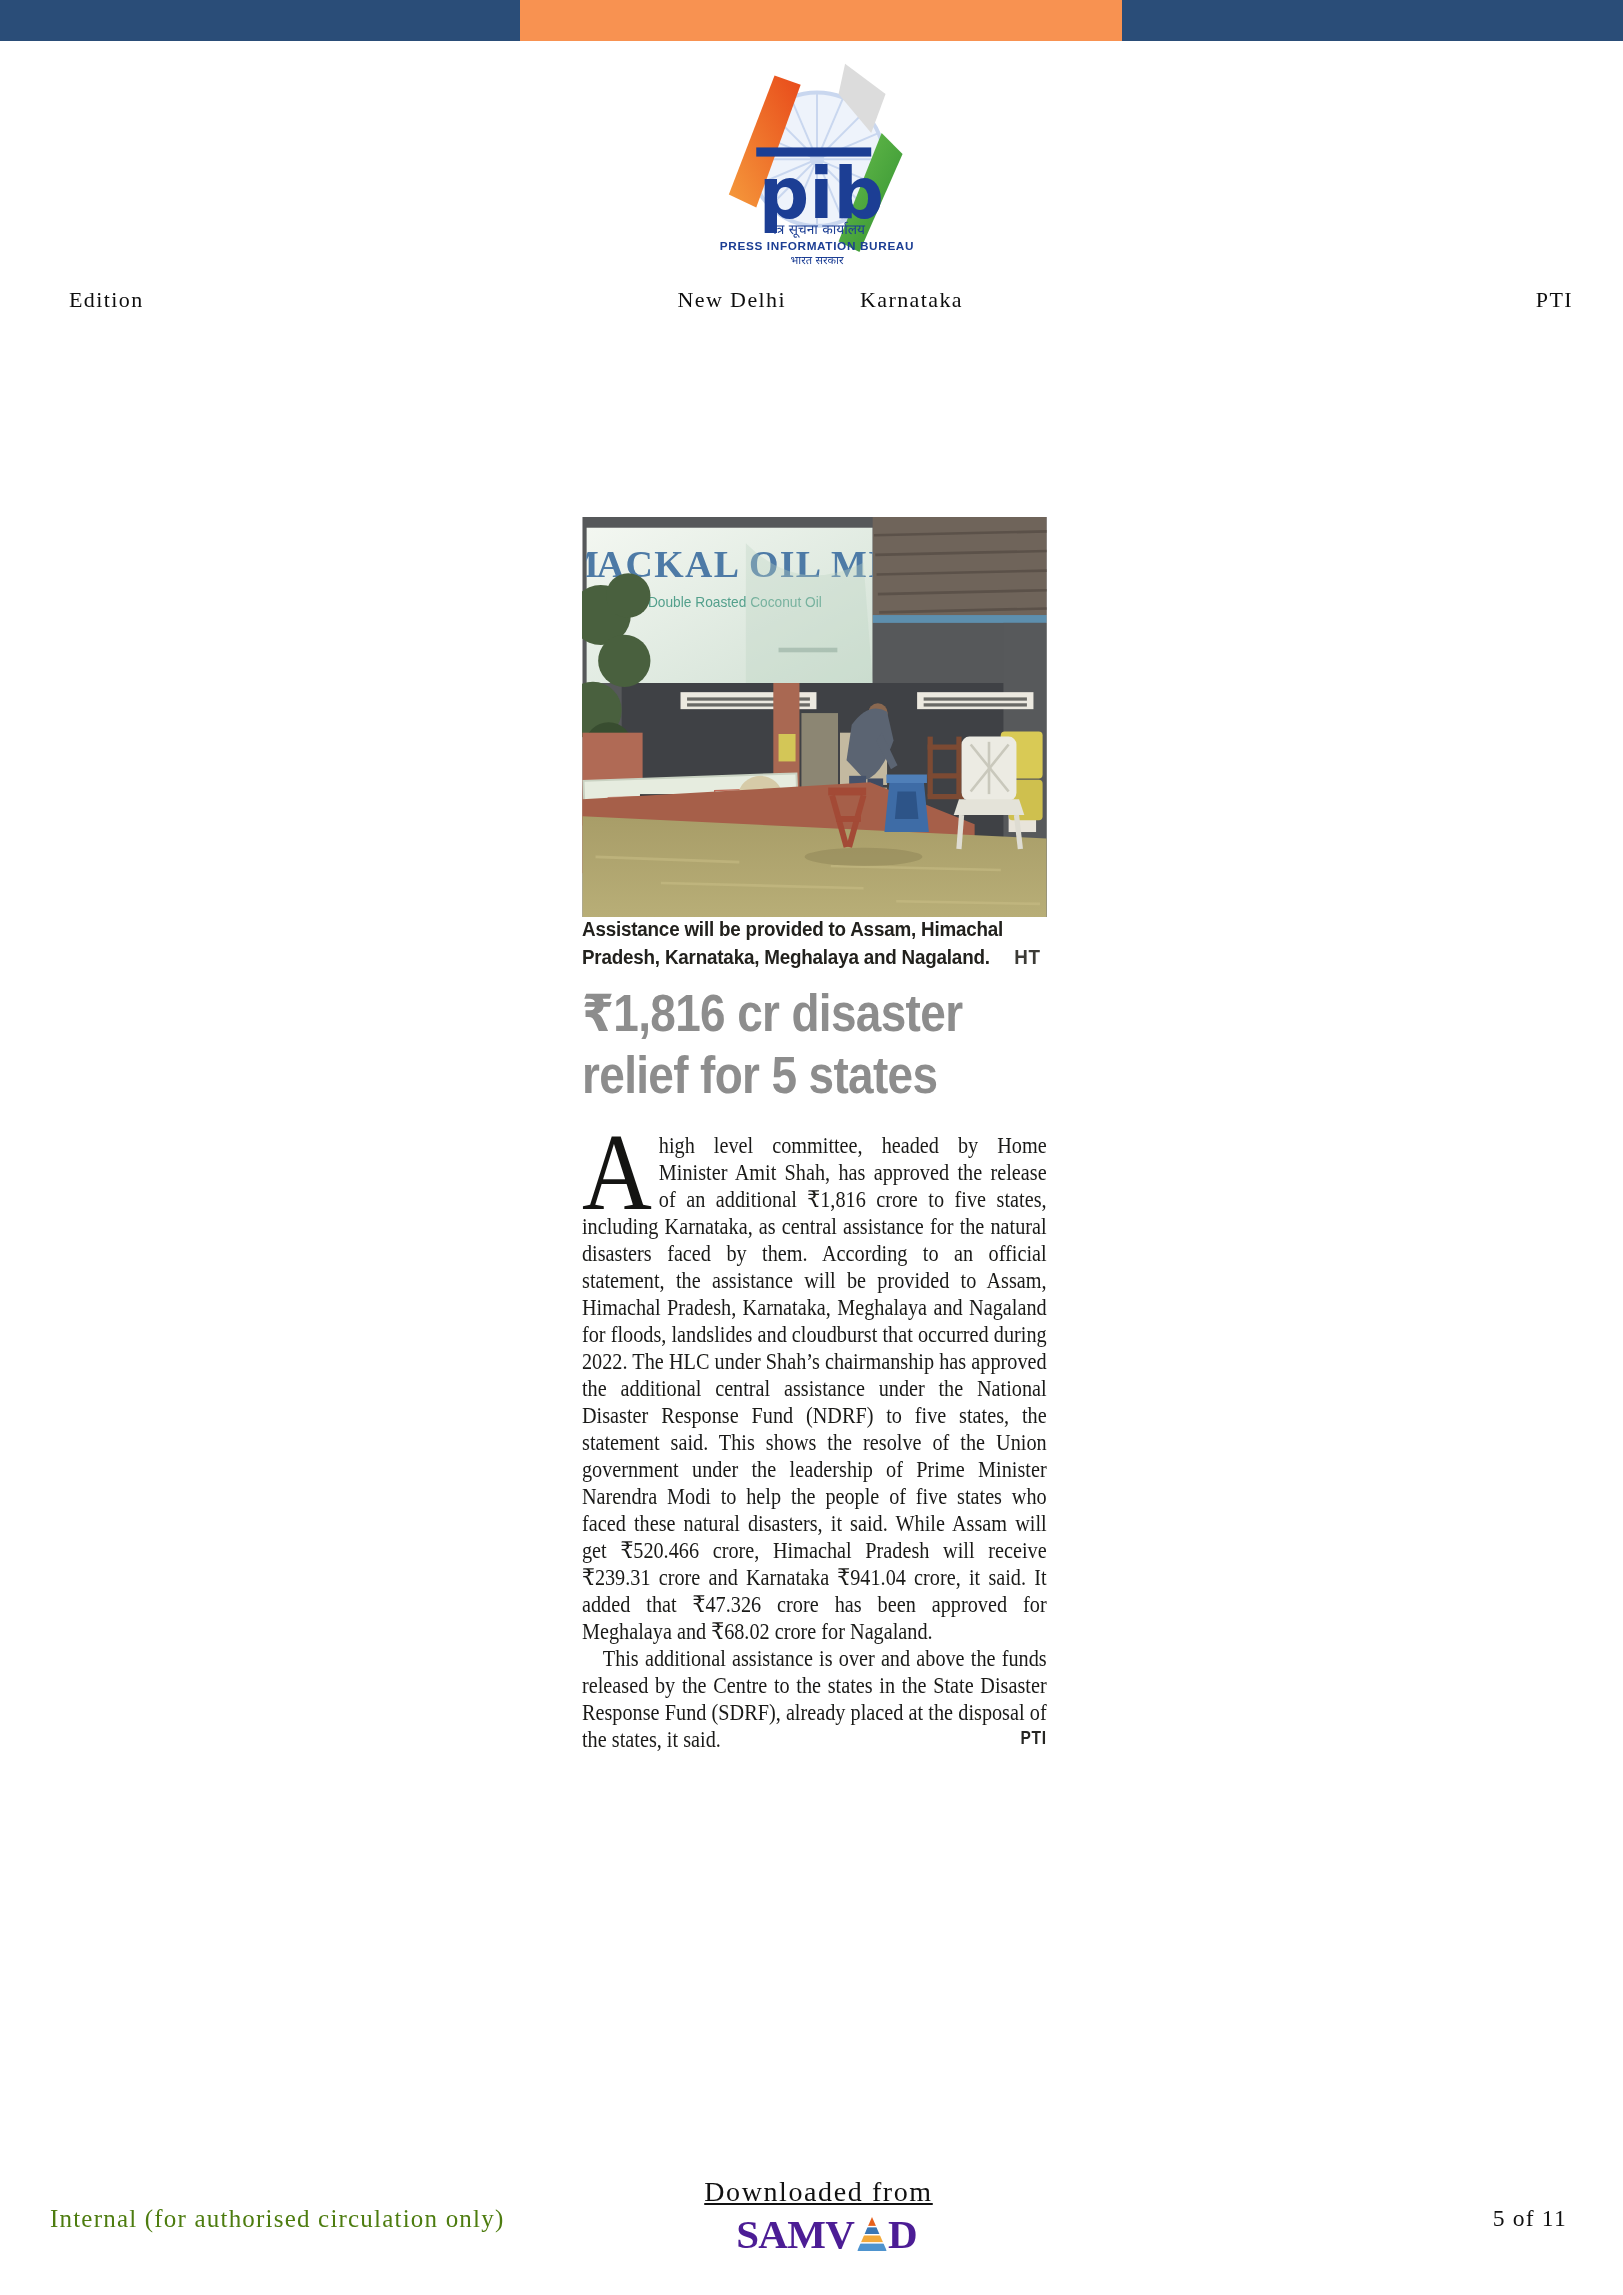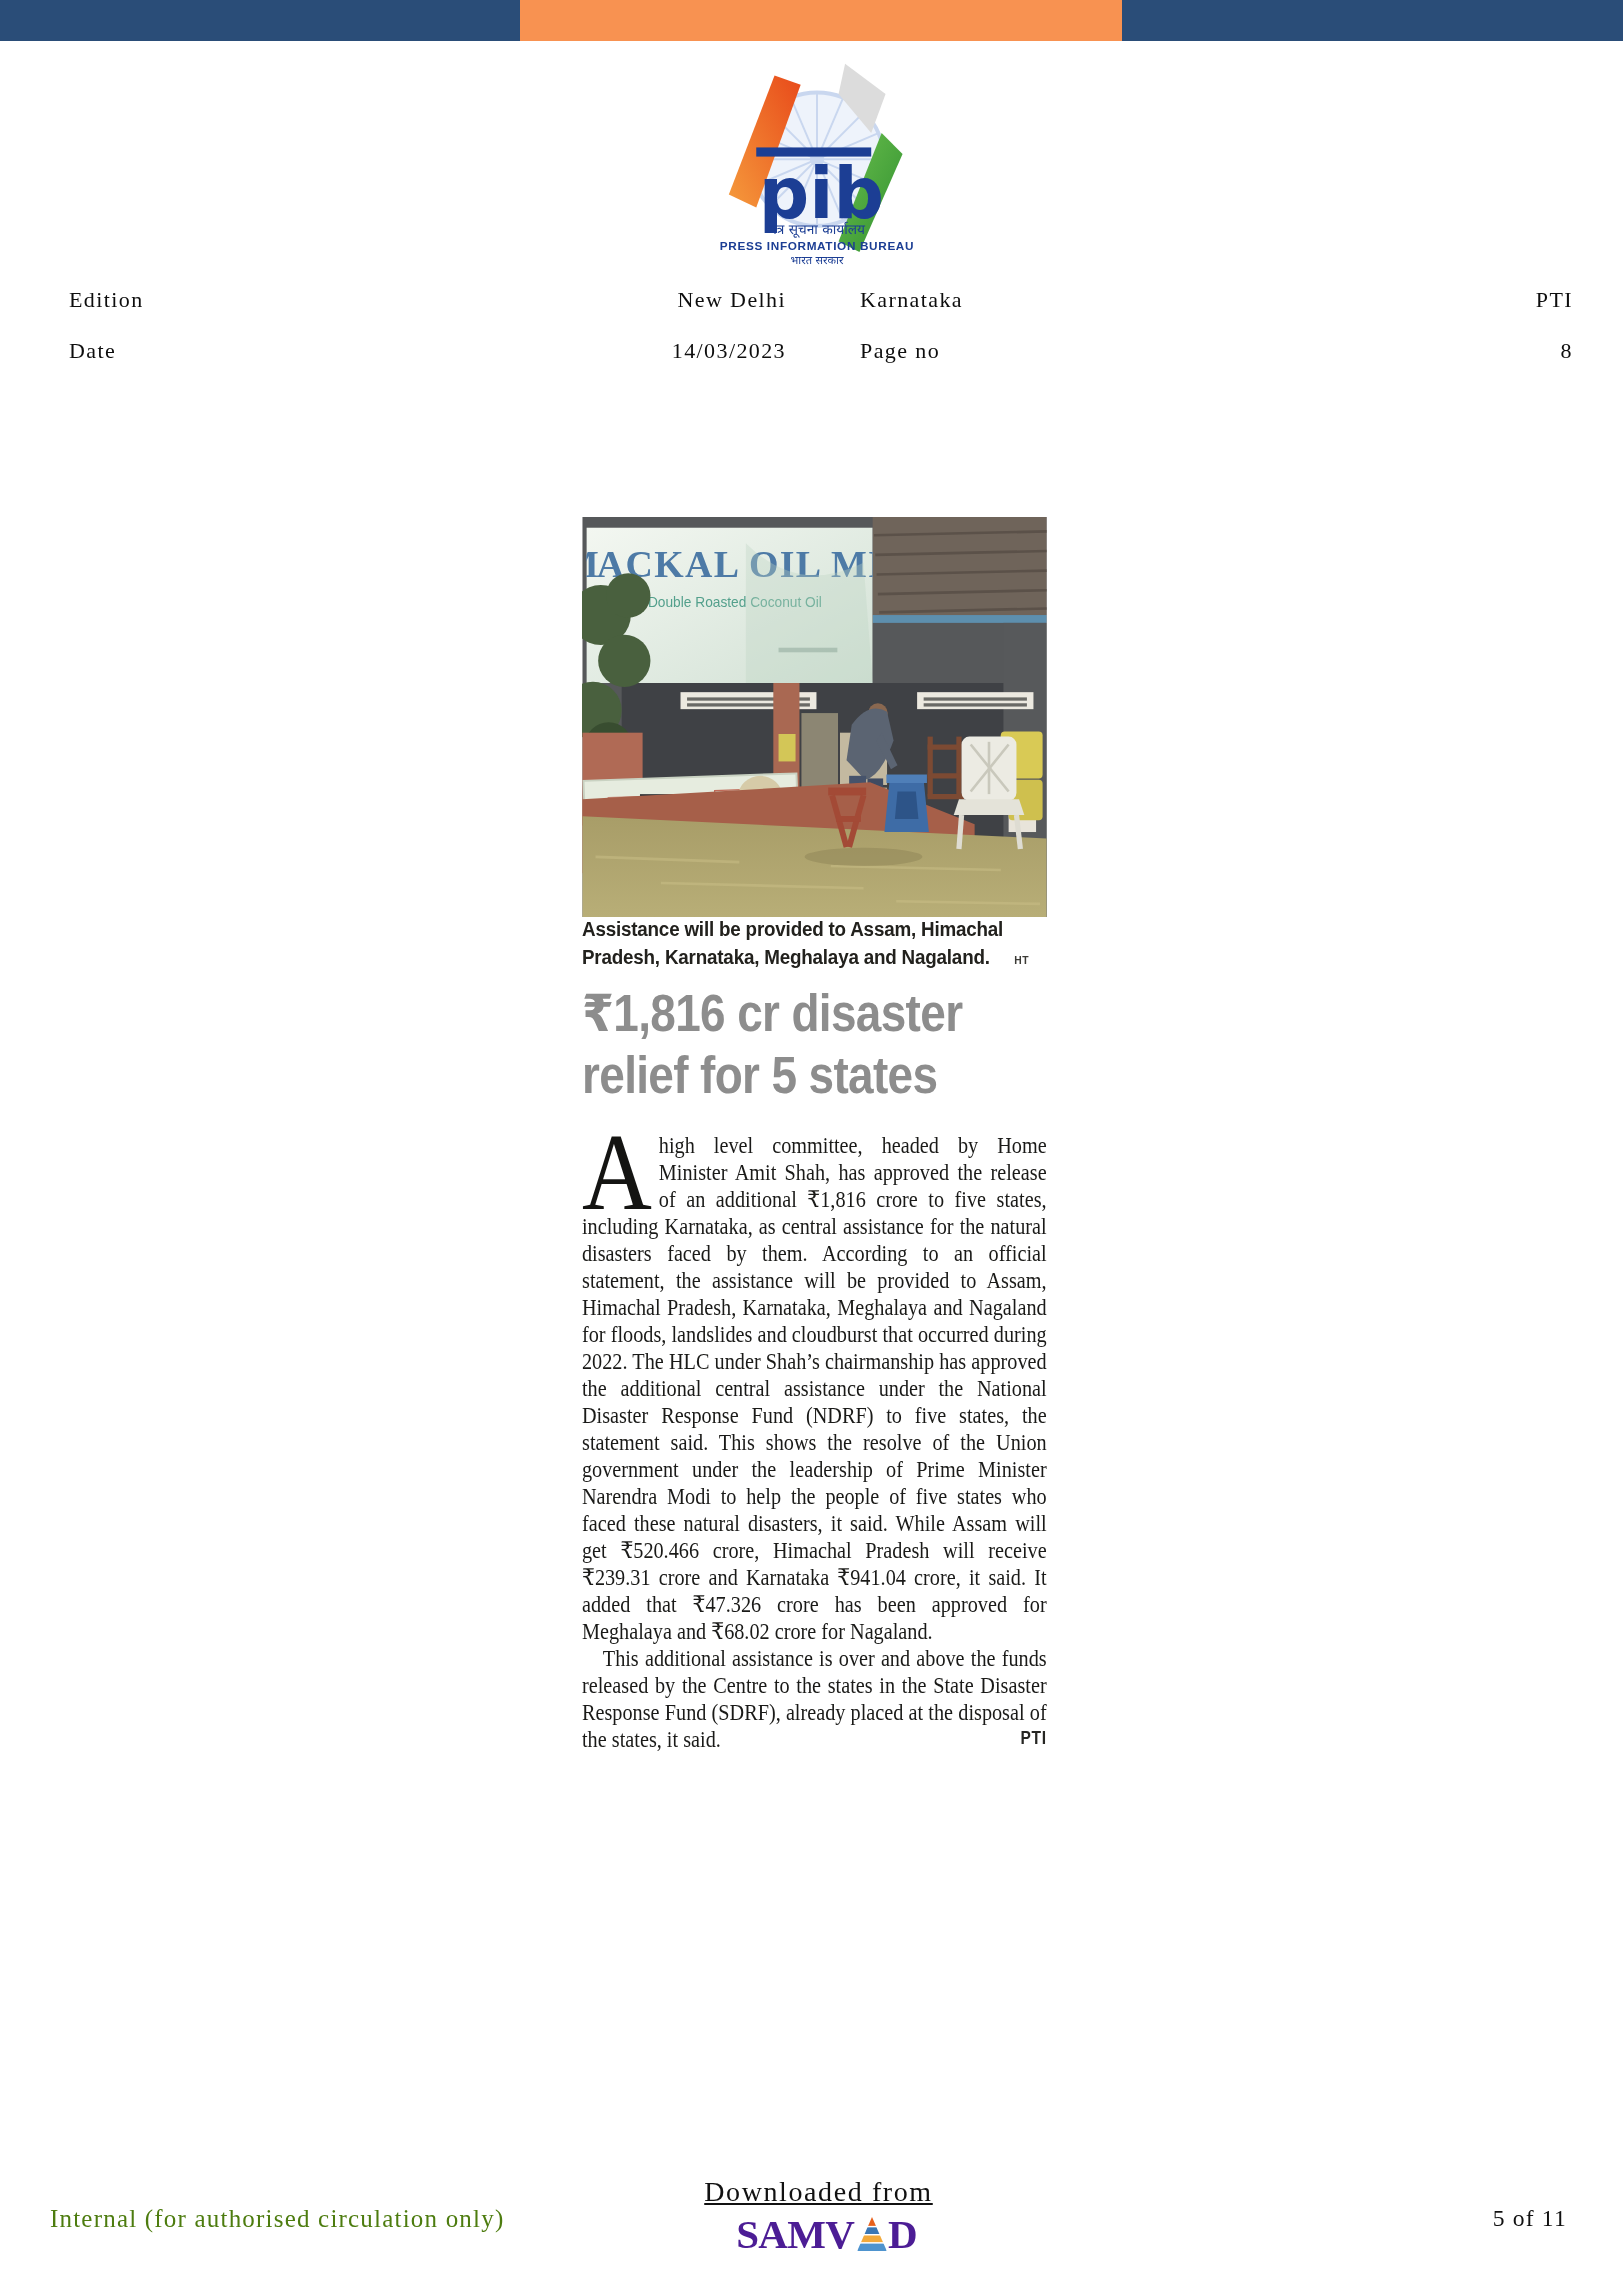--- a/index.html
+++ b/index.html
@@ -23,21 +23,21 @@
   .mc3{left:860px;}
   .mc4{left:1243px;width:330px;text-align:right;}
 
   
   .photo{position:absolute;left:582px;top:517px;width:465px;height:400px;}
 
   .caption{position:absolute;left:582px;top:916px;width:495px;
            transform:scaleX(0.94);transform-origin:left top;
            font-family:"Liberation Sans","DejaVu Sans",sans-serif;
            font-weight:700;font-size:20px;line-height:27.5px;color:#22211d;letter-spacing:-0.2px;}
-  .caption .ht{font-size:11px;letter-spacing:0.7px;color:#3c3b36;margin-left:26px;}
+  .caption .ht{font-size:20px;letter-spacing:0.7px;color:#3c3b36;margin-left:26px;}
 
   .headline{position:absolute;left:582px;top:983px;width:518px;
             transform:scaleX(0.9);transform-origin:left top;
             font-family:"Liberation Sans","DejaVu Sans",sans-serif;
             font-weight:700;font-size:51px;line-height:62px;color:#8d8d8d;letter-spacing:-0.7px;}
 
   .bodytext{position:absolute;left:582px;top:1132px;width:528px;
             transform:scaleX(0.88);transform-origin:left top;
             font-size:23px;line-height:27px;color:#1a1a18;text-align:justify;}
   .bodytext p{margin:0;}
@@ -107,26 +107,20 @@
     <text x="153" y="297" text-anchor="middle" font-family="Liberation Sans, DejaVu Sans, sans-serif" font-size="18" font-weight="bold" letter-spacing="1" fill="#1c3e94">PRESS INFORMATION BUREAU</text>
     <text x="153" y="318" text-anchor="middle" font-family="DejaVu Sans, sans-serif" font-size="17" fill="#1c3e94">भारत सरकार</text>
   </svg>
 
   <div class="meta">
     <div class="meta-row">
       <span class="mc1">Edition</span>
       <span class="mc2">New Delhi</span>
       <span class="mc3">Karnataka</span>
       <span class="mc4">PTI</span>
-    </div>
-    <div class="meta-row">
-      <span class="mc1">Date</span>
-      <span class="mc2">14/03/2023</span>
-      <span class="mc3">Page no</span>
-      <span class="mc4">8</span>
     </div>
   </div>
 
   <svg class="photo" viewBox="0 0 710 612">
     <defs>
       <linearGradient id="waterg" x1="0" y1="0" x2="0" y2="1">
         <stop offset="0" stop-color="#a89d68"></stop>
           <stop offset="1" stop-color="#b8ae77"></stop>
       </linearGradient>
       <linearGradient id="signg" x1="0" y1="0" x2="1" y2="1">

